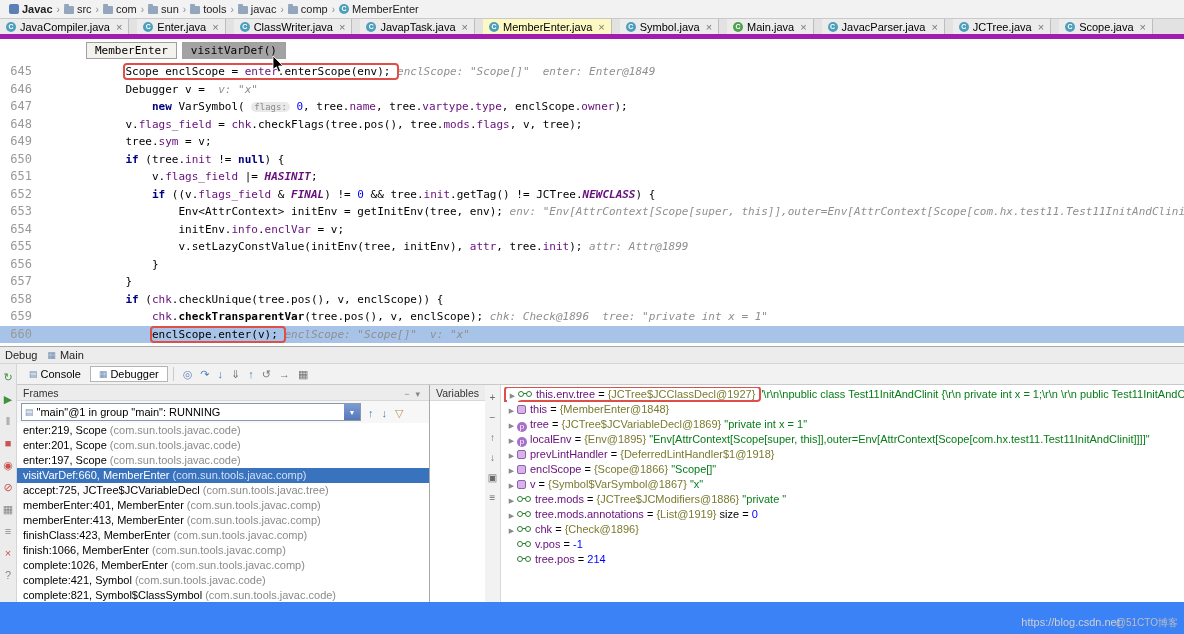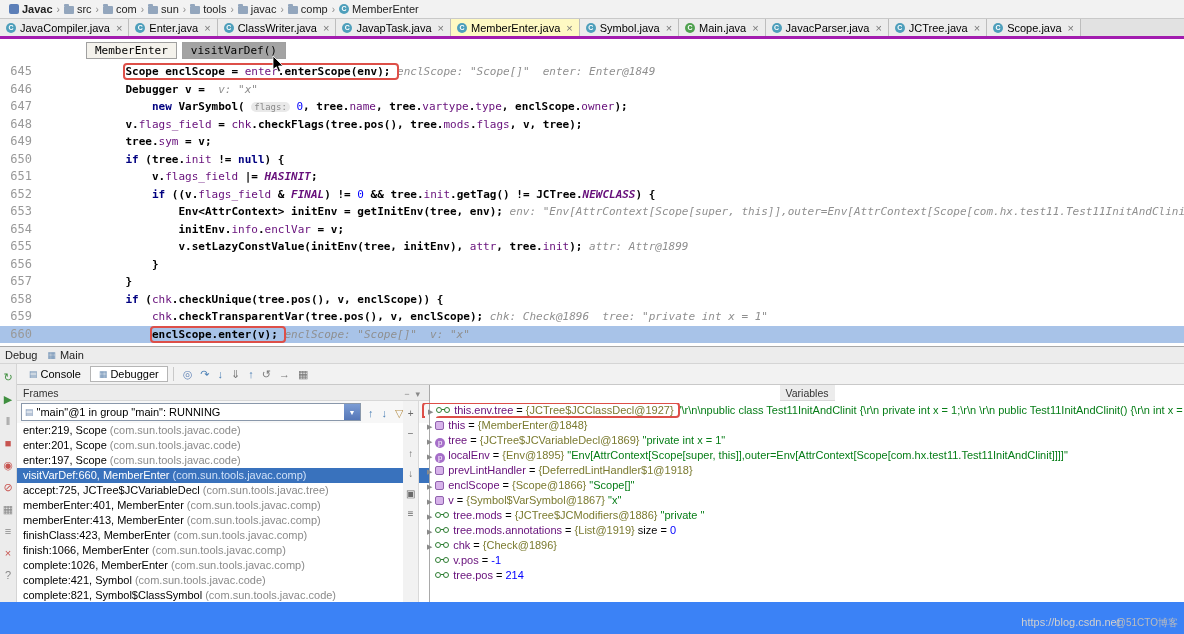--- a/index.html
+++ b/index.html
@@ -13,40 +13,40 @@
   .bc-item { display:inline-flex; align-items:center; gap:3px; padding:0 3px; color:#222; cursor:default; }
   .bc-item.b .bc-label { font-weight:bold; }
   .bc-sep { color:#8a8a8a; padding:0 1px; font-size:10px; }
   .ico-project { display:inline-block; width:10px; height:10px; background:#5c7fb8; border-radius:2px; flex:none; }
   .ico-folder { display:inline-block; width:10px; height:8px; background:#93a6bd; border-radius:1px; position:relative; margin-top:2px; flex:none; }
   .ico-folder::before { content:""; position:absolute; top:-2px; left:0; width:5px; height:2px; background:#93a6bd; border-radius:1px 1px 0 0; }
   .ico-class { display:inline-block; width:10px; height:10px; border-radius:50%; background:#4e9fbb; color:#fff;
                font-size:7px; line-height:10px; text-align:center; font-weight:bold; flex:none; }
 
   
-  .tabbar { height:20px; background:#e2e2e2; border-bottom:3px solid #a21caf; display:flex; }
+  .tabbar { height:20px; background:#e2e2e2; border-bottom:5px solid #a21caf; display:flex;gap:8px; }
   .tab { display:flex; align-items:center; gap:4px; padding:0 6px; font-size:11px;
          border-right:1px solid #bdbdbd; background:#ececec; cursor:default; white-space:nowrap; }
   .tab.active { background:#fef9c3; }
   .tab-close { color:#777; font-size:11px; margin-left:2px; }
 
   
   .editor { position:absolute; top:39px; left:0; right:0; height:339px; background:#fff; overflow:hidden;
             font-family:"DejaVu Sans Mono", monospace; font-size:11px; }
   .crumbs { position:absolute; top:3px; left:86px; display:flex; align-items:flex-start; z-index:5; }
   .crumb-box { border:1px solid #a0a0a0; background:#f4f2ec; padding:1px 8px; font-size:11px;
                font-family:"DejaVu Sans Mono", monospace; }
   .crumb-box.method { background:#a3a3a3; margin-left:5px; }
   .cursor-svg { margin-left:-14px; margin-top:14px; }
   .ed-lines { padding-top:24px; }
   .ed-line { display:flex; height:17.5px; line-height:17.5px; white-space:pre; }
   .ed-line.sel { background:#a8c3e8; }
   .ed-num { width:46px; padding-right:14px; text-align:right; color:#999; font-size:12px; flex:none; }
   .ed-code { flex:1; overflow:hidden; }
-  .seg-p { color:#000;font-weight:bold; }
+  .seg-p { color:#000; }
   .seg-k { color:#000080; font-weight:bold; }
   .seg-f { color:#660e7a; }
   .seg-c { color:#660e7a; font-style:italic; font-weight:bold; }
   .seg-n { color:#0000ff; }
   .seg-h { color:#8f8f8f; font-style:italic; }
   .seg-b { font-weight:bold; }
   .seg-ph { color:#8a8a8a; background:#e9e9e9; border-radius:6px; padding:0 3px; font-size:9px; }
   .redbox { outline:2px solid #dd4f48; border-radius:2px; }
 
   
@@ -82,21 +82,21 @@
   .dd-text { flex:1; white-space:nowrap; overflow:hidden; }
   .dd-btn { width:16px; height:100%; background:linear-gradient(#7b9cd4,#5577b8); color:#fff; font-size:7px;
             display:flex; align-items:center; justify-content:center; flex:none; }
   .frames-list { flex:1; overflow:hidden; background:#fff; }
   .frame-item { height:15px; line-height:15px; font-size:11px; padding-left:6px; white-space:nowrap; cursor:default; }
   .frame-pkg { color:#8a8a8a; }
   .frame-item.selected { background:#3972bd; color:#fff; }
   .frame-item.selected .frame-pkg { color:#cfe0f8; }
 
   
-  .variables { flex:1; display:flex; flex-direction:column; background:#fff; min-width:0;align-items:center; }
+  .variables { flex:1; display:flex; flex-direction:row; background:#fff; min-width:0; }
   .vars-body { flex:1; display:flex; min-height:0; }
   .vars-toolbar { width:16px; background:#f2f2f2; border-right:1px solid #d9d9d9; display:flex; flex-direction:column;
                   align-items:center; padding-top:6px; flex:none; }
   .vtool-ico { color:#6a6a6a; font-size:10px; height:14px; line-height:14px; margin-bottom:6px; cursor:default; }
   .vars-tree { flex:1; padding-top:2px; overflow:hidden; position:relative; }
   .var-row { height:15px; line-height:15px; font-size:11px; padding-left:5px; white-space:nowrap; overflow:hidden; cursor:default; }
   .var-arrow { display:inline-block; width:11px; font-size:7px; color:#8a8a8a; text-align:center; }
   .var-name { color:#660e7a; }
   .val-plain { color:#000; }
   .val-ref { color:#7a7a2f; }

